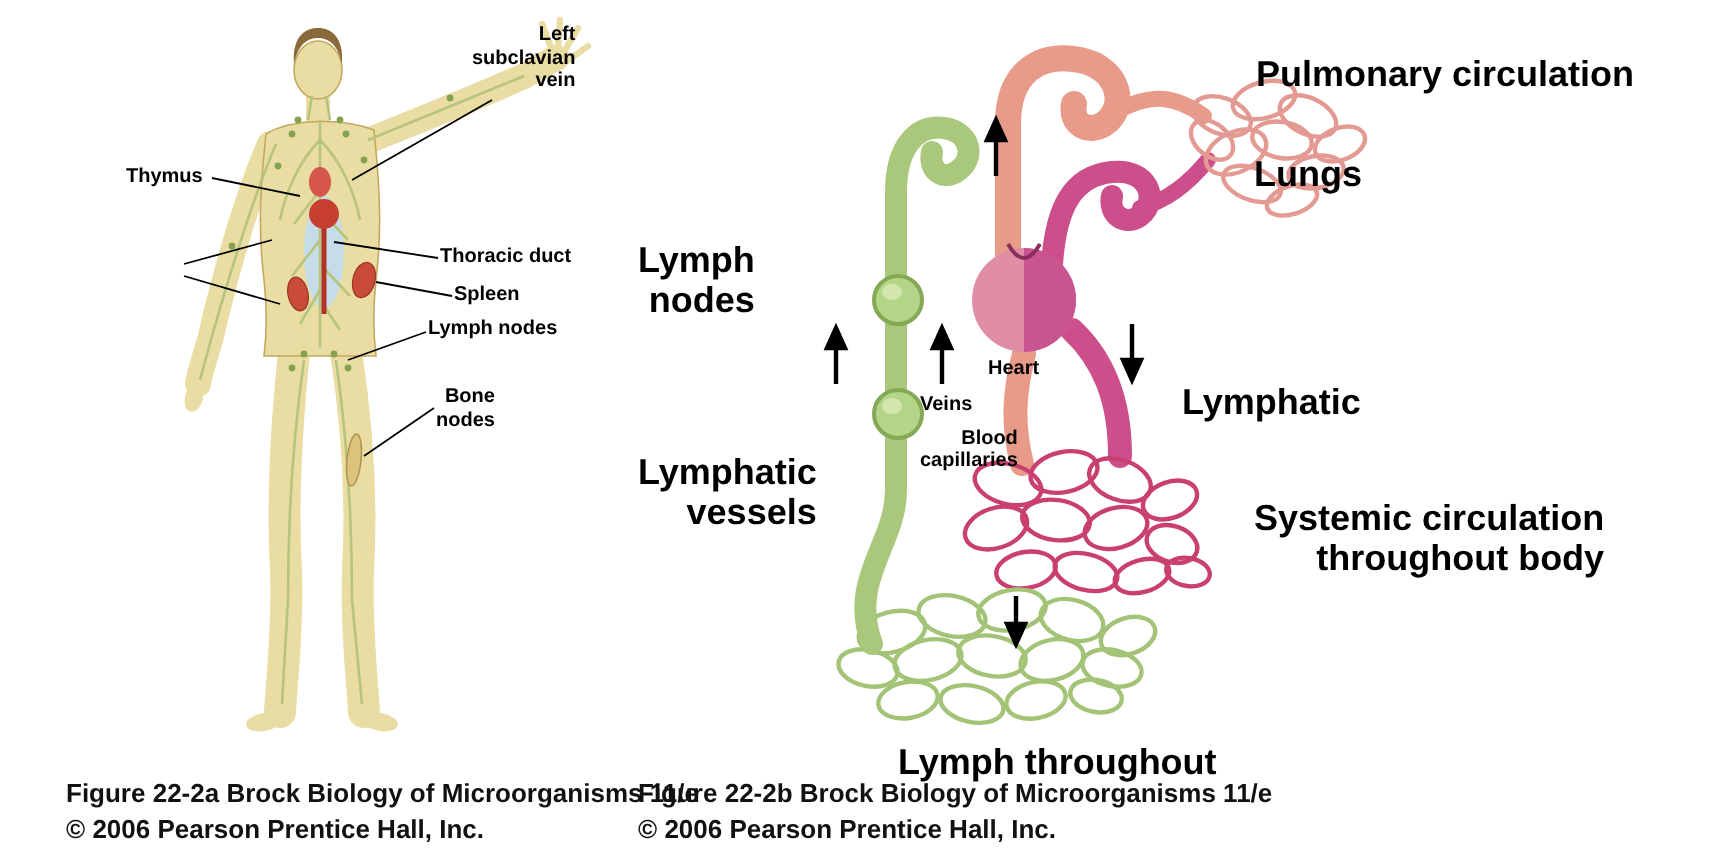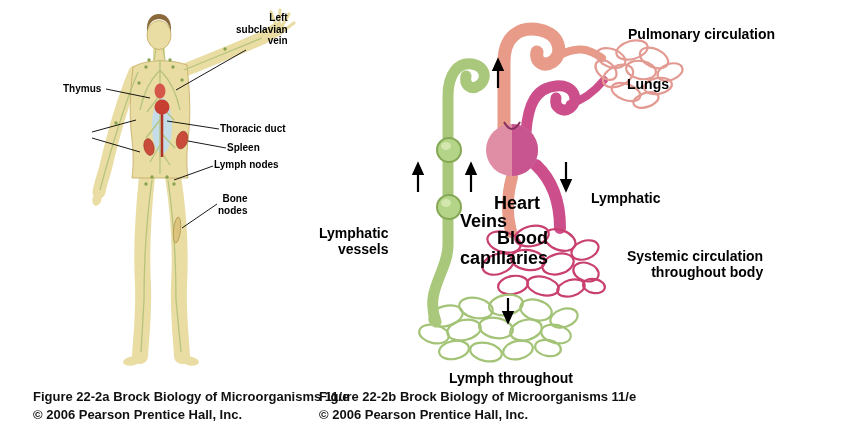--- a/index.html
+++ b/index.html
@@ -3,22 +3,22 @@
 <meta charset="utf-8">
 <style>
   html,body{margin:0;padding:0;background:#fff;}
   .page{position:relative;width:868px;height:424px;background:#ffffff;overflow:hidden;
         font-family:"Liberation Sans",sans-serif;}
   .fig-svg{position:absolute;top:0;}
   #svg-a{left:0;}
   #svg-b{left:308px;}
   .label{position:absolute;font-weight:bold;color:#000;white-space:pre-line;text-align:right;}
   .label-a{font-size:10px;line-height:1.15;}
-  .label-b{font-size:14px;line-height:1.13;}
-  .label-b.sm{font-size:18px;line-height:1.12;margin-top:14px;}
+  .label-b{font-size:18px;line-height:1.13;}
+  .label-b.sm{font-size:10px;line-height:1.12;}
   .caption{position:absolute;font-size:13px;font-weight:bold;color:#111;line-height:1.4;white-space:pre-line;}
 </style>
 </head>
 <body>
 
 <div class="page">
 
   <svg id="svg-a" class="fig-svg" width="308" height="424" viewBox="0 0 308 424">
 
     <g stroke="#e9dda4" fill="none" stroke-linecap="round">
@@ -194,20 +194,22 @@
   <div class="label label-a" style="left:220px;top:123px">Thoracic duct</div>
   <div class="label label-a" style="left:227px;top:142px">Spleen</div>
   <div class="label label-a" style="left:214px;top:159px">Lymph nodes</div>
   <div class="label label-a" style="left:218px;top:193px">Bone
 nodes</div>
   <div class="caption" style="left:33px;top:388px">Figure 22-2a Brock Biology of Microorganisms 11/e
 © 2006 Pearson Prentice Hall, Inc.</div>
 
   <div class="label label-b" style="left:628px;top:27px">Pulmonary circulation</div>
   <div class="label label-b" style="left:627px;top:77px">Lungs</div>
+  <div class="label label-b" style="left:319px;top:120px">Lymph
+nodes</div>
   <div class="label label-b sm" style="left:494px;top:179px">Heart</div>
   <div class="label label-b sm" style="left:460px;top:197px">Veins</div>
   <div class="label label-b sm" style="left:460px;top:214px">Blood
 capillaries</div>
   <div class="label label-b" style="left:591px;top:191px">Lymphatic</div>
   <div class="label label-b" style="left:627px;top:249px">Systemic circulation
 throughout body</div>
   <div class="label label-b" style="left:319px;top:226px">Lymphatic
 vessels</div>
   <div class="label label-b" style="left:449px;top:371px">Lymph throughout</div>

